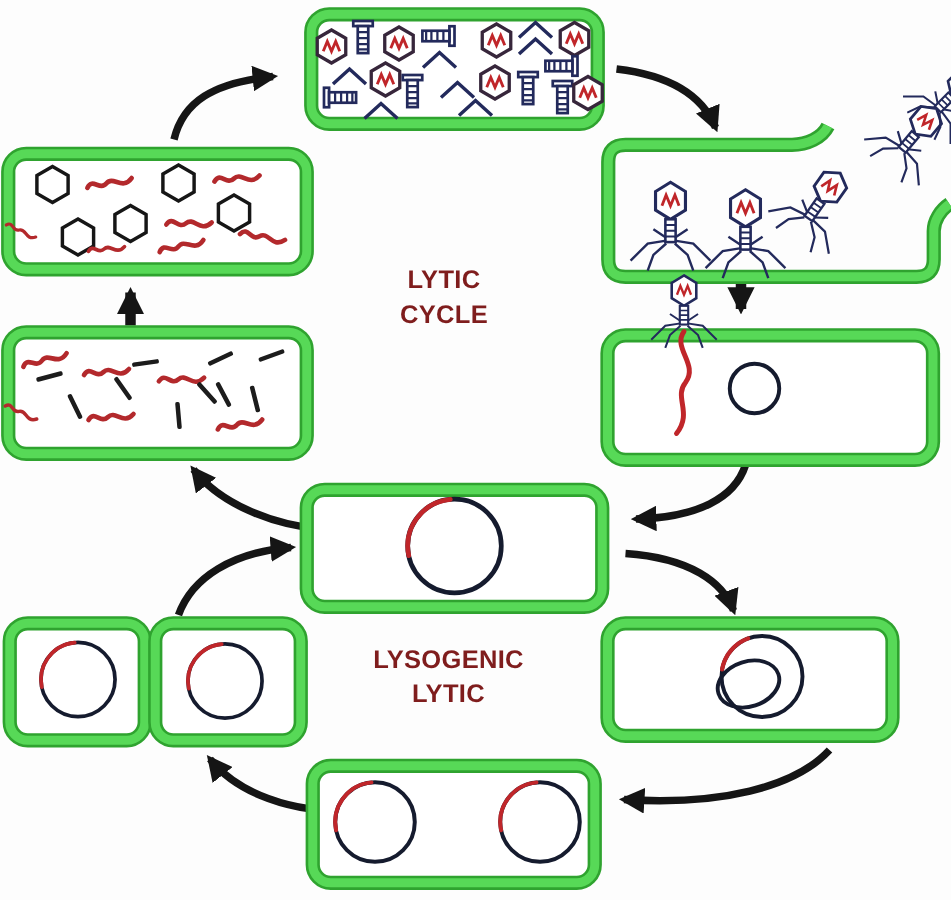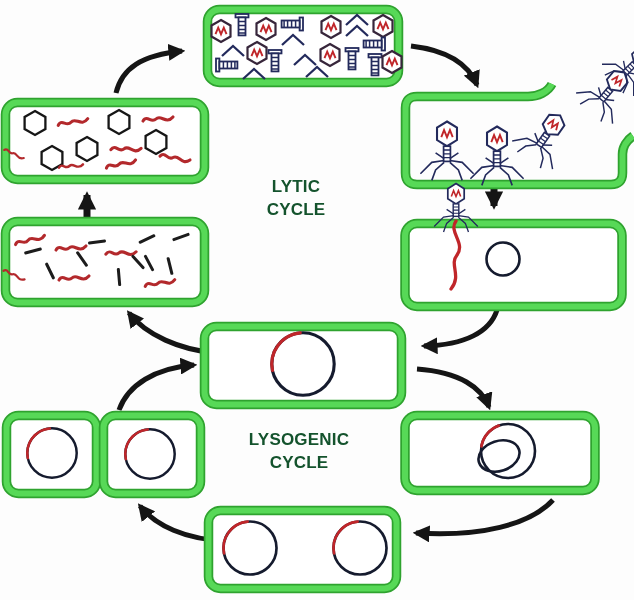--- a/index.html
+++ b/index.html
@@ -1,20 +1,20 @@
 <!DOCTYPE html>
 <html><head>
 <meta charset="utf-8">
 <style>
   html,body{margin:0;padding:0;background:#fbfbfb;}
   .stage{position:relative;width:634px;height:600px;background:#fdfdfd;overflow:hidden;
          font-family:"Liberation Sans",sans-serif;}
   .stage svg{position:absolute;left:0;top:0;}
   .label{position:absolute;text-align:center;font-weight:bold;font-size:17px;
-         line-height:1.33;color:#14532d;letter-spacing:.2px;}
+         line-height:1.33;color:#7f1d1d;letter-spacing:.2px;}
   .lbl-lytic{left:250px;top:176px;width:92px;}
   .lbl-lyso{left:228px;top:429px;width:142px;}
   .cb{fill:#ffffff;stroke:#2fa32f;stroke-width:9.5;}
   .cbo{fill:none;stroke:#2fa32f;stroke-width:9.5;}
   .cg{fill:none;stroke:#57d957;stroke-width:6;}
   .arrow{fill:none;stroke:#151515;stroke-width:5;stroke-linecap:butt;}
   .arrow2{fill:none;stroke:#151515;stroke-width:7;}
   .navy{stroke:#232a5c;fill:none;}
   .chromoline{fill:none;stroke:#151b2e;stroke-width:2.6;}
   .redline{fill:none;stroke:#c0262a;stroke-linecap:round;}
@@ -183,14 +183,14 @@
     <use href="#dashr" transform="translate(149,263) rotate(62)"></use>
     <use href="#dashr" transform="translate(170,266) rotate(76)"></use>
     <use href="#dashr" transform="translate(50,271) rotate(64)"></use>
     <use href="#dashr" transform="translate(119,277) rotate(85)"></use>
     <use href="#dashr" transform="translate(138,262) rotate(48)"></use>
     <use href="#dashr" transform="translate(82,259) rotate(55)"></use>
   </g>
 </svg>
 
 <div class="label lbl-lytic">LYTIC CYCLE</div>
-<div class="label lbl-lyso">LYSOGENIC CYCLE</div>
+<div class="label lbl-lyso">LYSOGENIC LYTIC</div>
 </div>
 
 </body></html>

